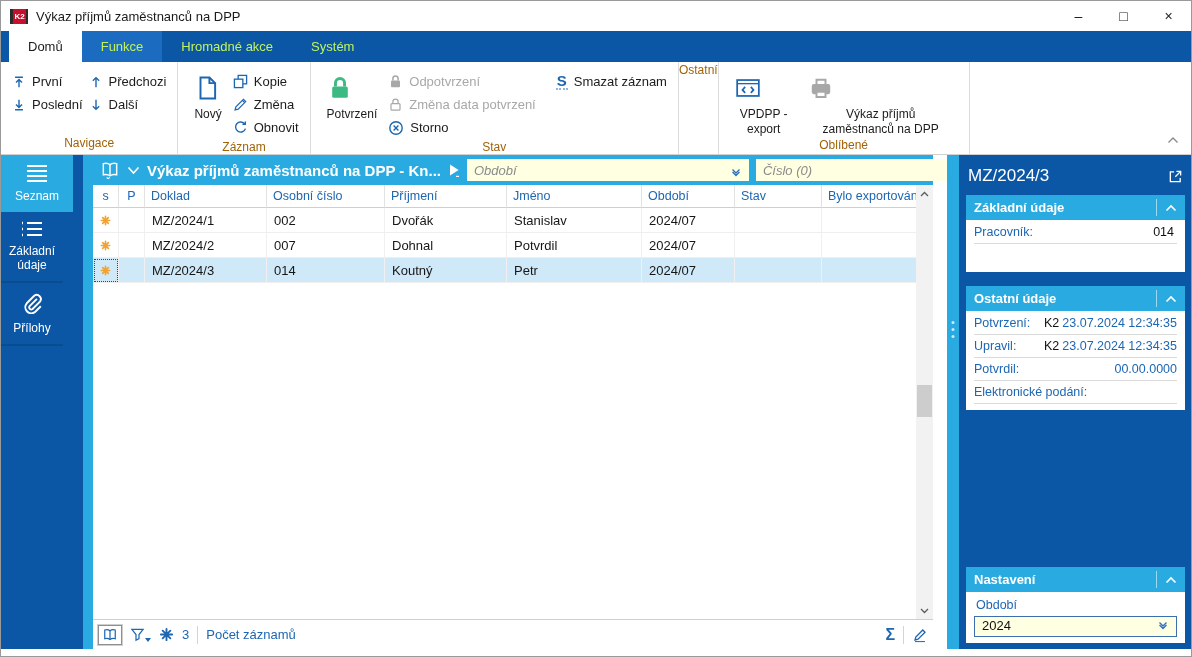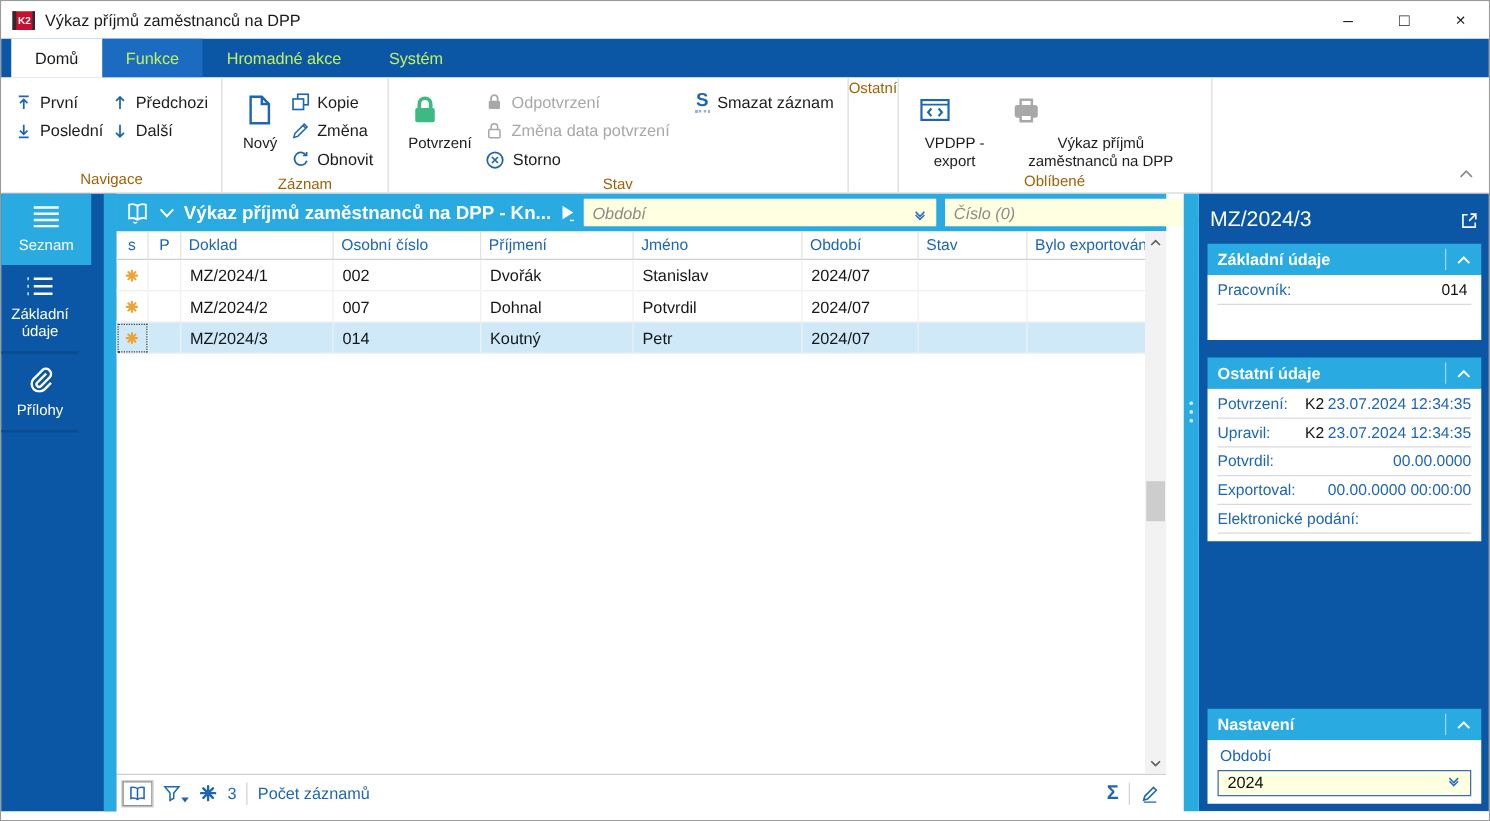--- a/index.html
+++ b/index.html
@@ -574,24 +574,20 @@
           </div>
           <div class="drow">
             <span class="dlabel">Upravil:</span>
             <span><span class="duser">K2</span><span class="dval">23.07.2024 12:34:35</span></span>
           </div>
           <div class="drow">
             <span class="dlabel">Potvrdil:</span>
             <span class="dval">00.00.0000</span>
           </div>
           <div class="drow">
-            <span class="dlabel">Exportoval:</span>
-            <span class="dval">00.00.0000 00:00:00</span>
-          </div>
-          <div class="drow">
             <span class="dlabel">Elektronické podání:</span>
             <span class="dval"></span>
           </div>
         </div>
       </div>
 
       <div class="section settings">
         <div class="sec-head">
           <span>Nastavení</span>
           <span class="sec-chev">

